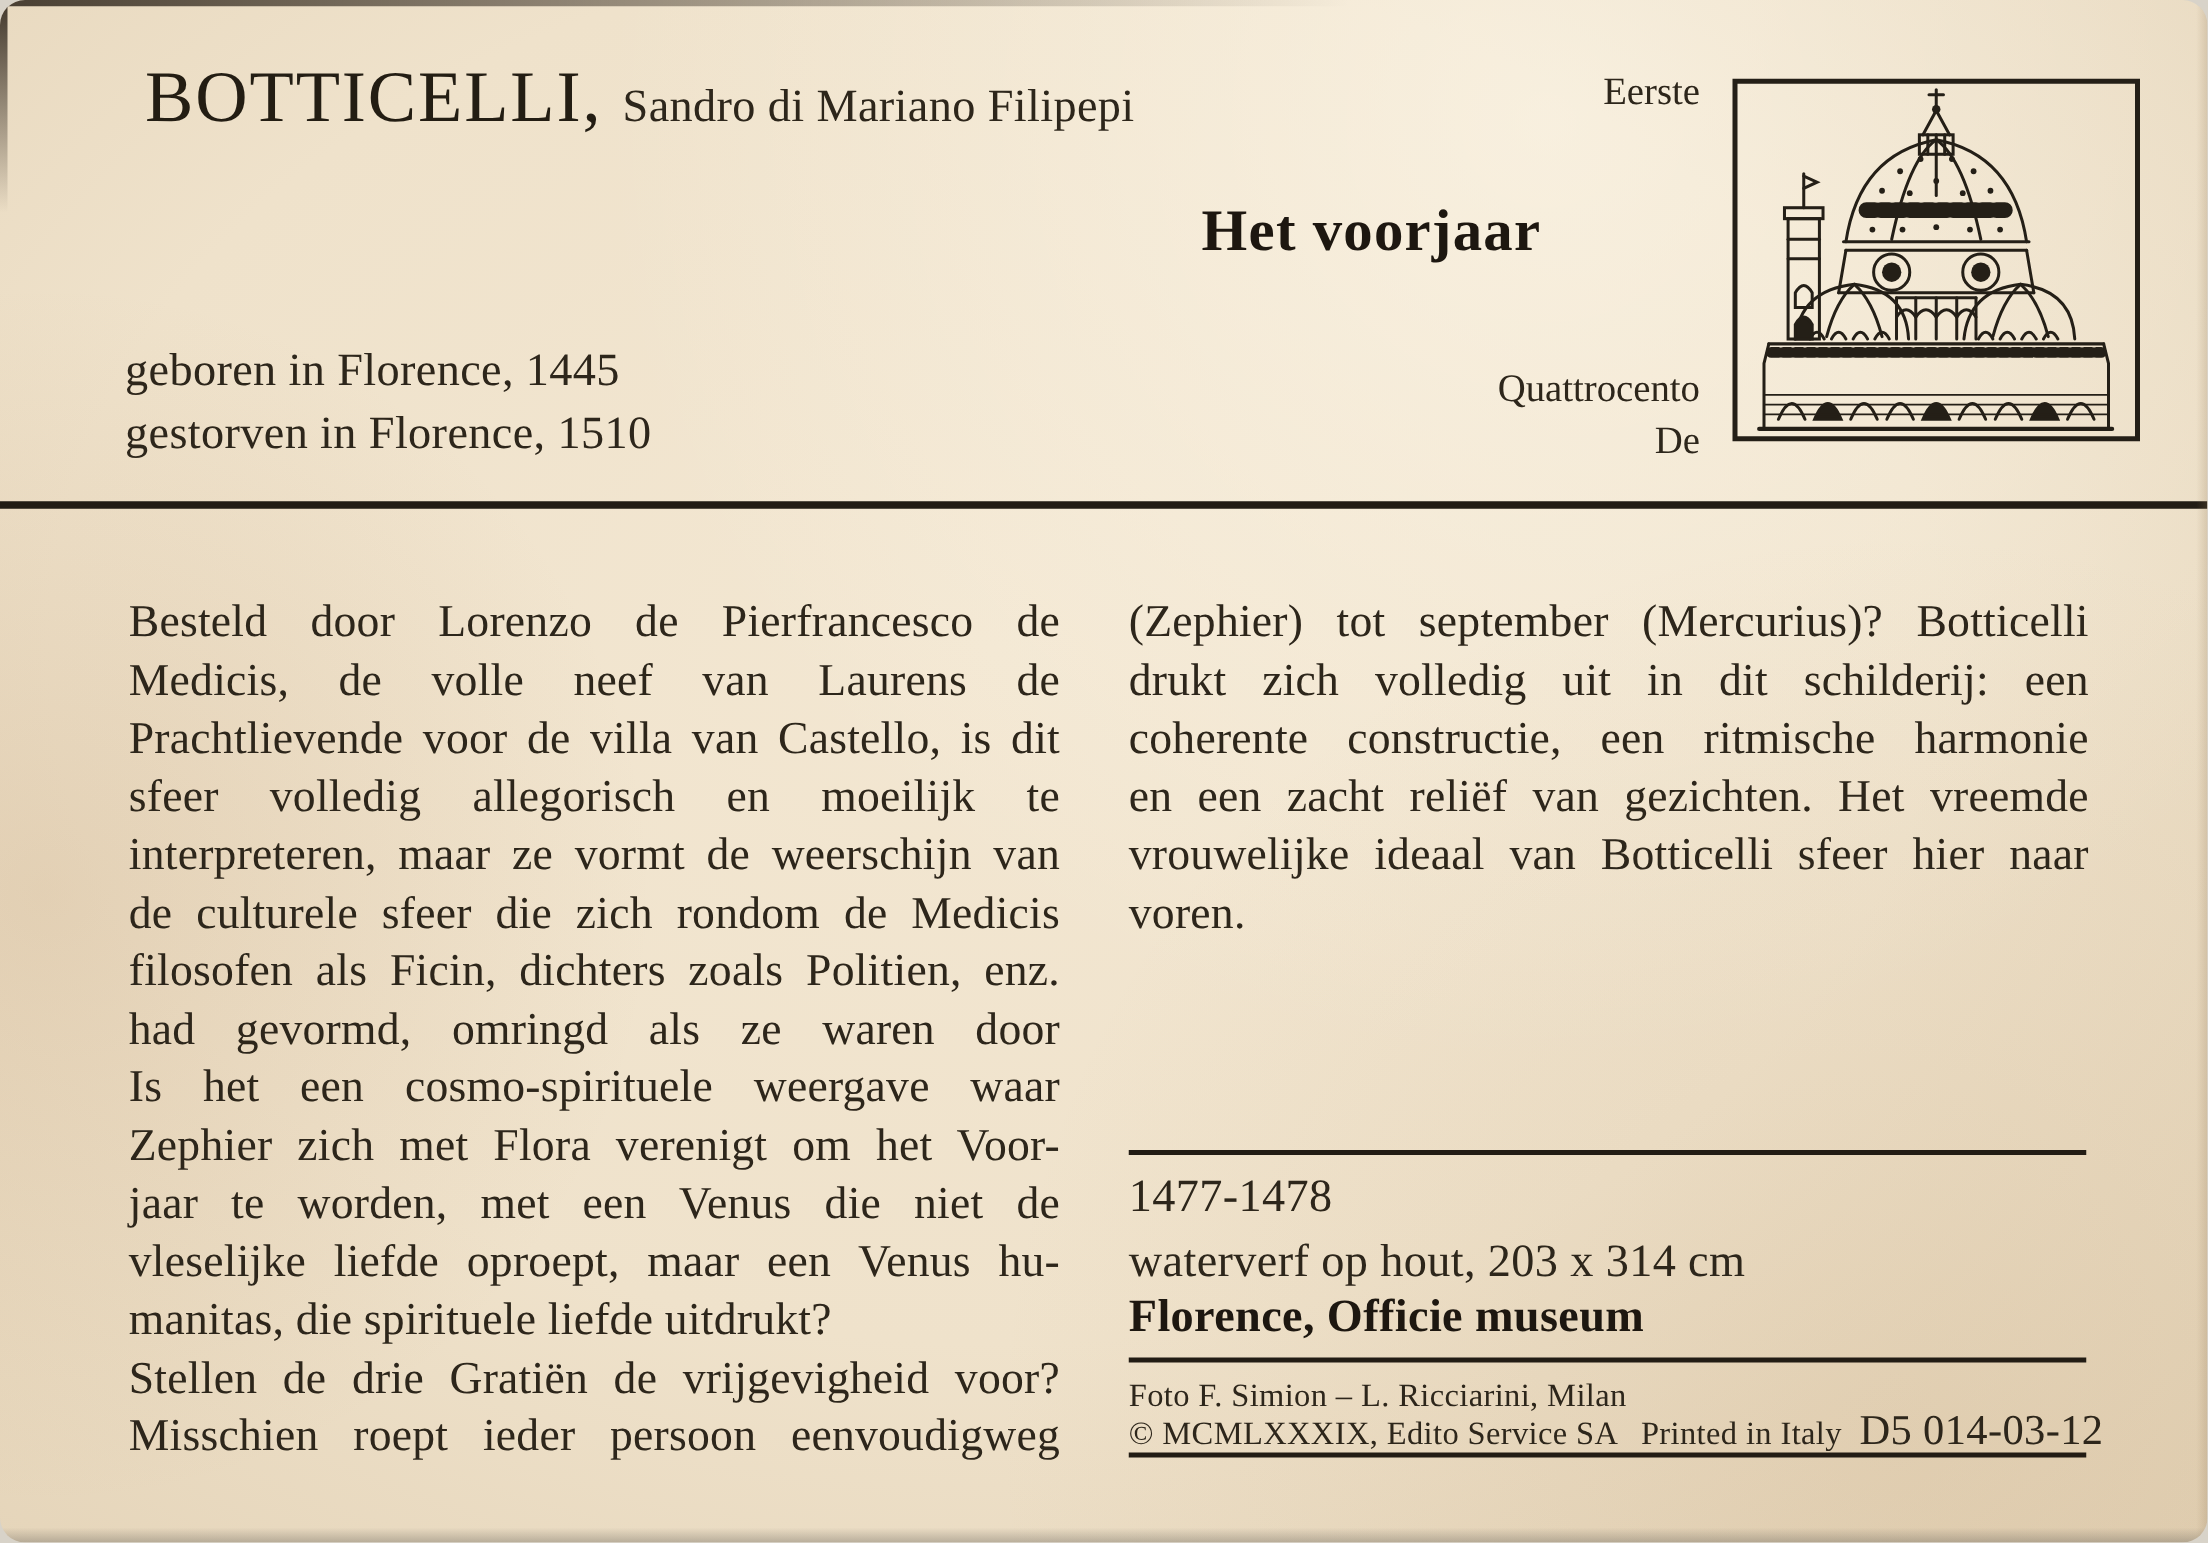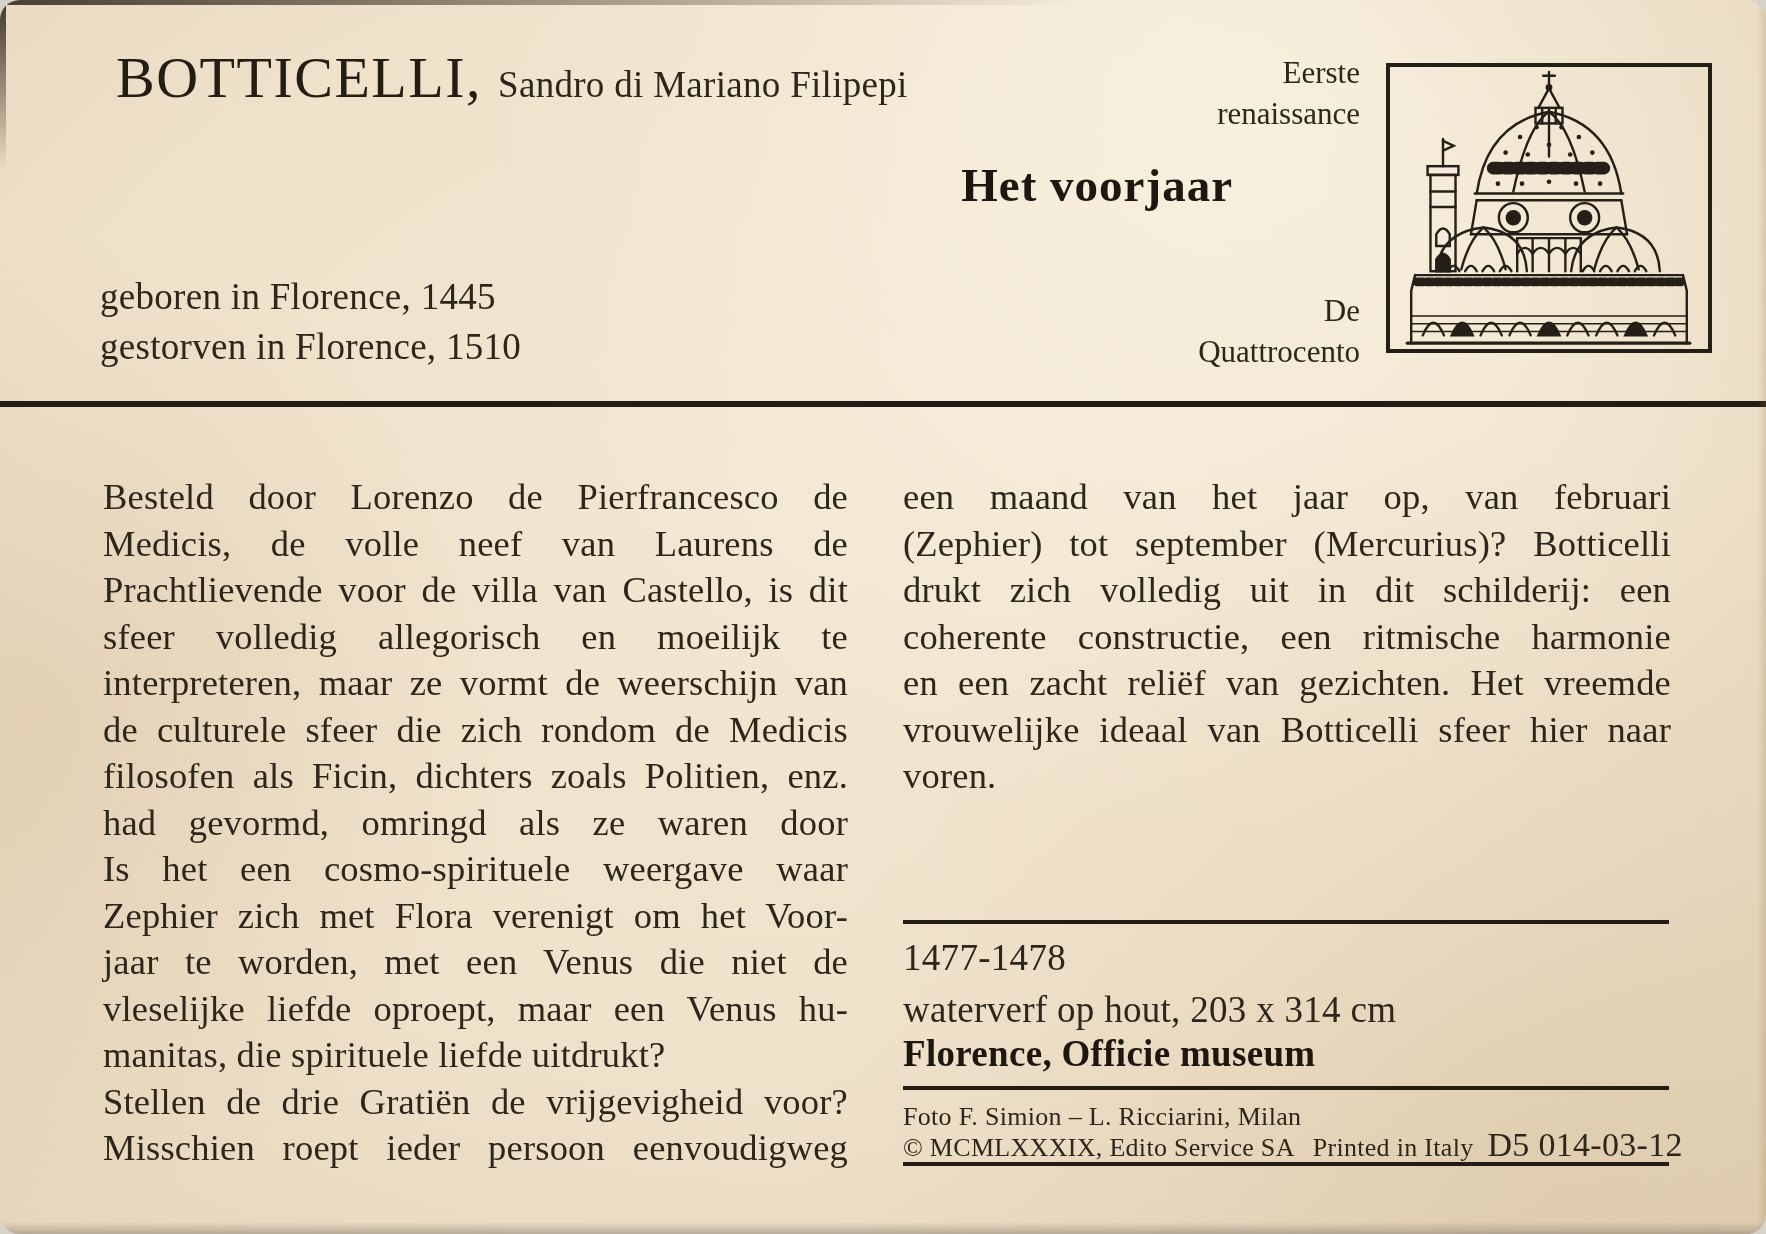--- a/index.html
+++ b/index.html
@@ -73,25 +73,24 @@
 
     <div class="painting-title">Het voorjaar</div>
 
     <div class="dates">
       <div>geboren in Florence, 1445</div>
       <div>gestorven in Florence, 1510</div>
     </div>
 
     <div class="era">
       <div>Eerste</div>
-      <div>renaissance</div>
     </div>
     <div class="movement">
+      <div>Quattrocento</div>
       <div>De</div>
-      <div>Quattrocento</div>
     </div>
 
     <div class="illus-box">
       <svg viewBox="0 0 330 290" preserveAspectRatio="none" fill="none" stroke="#241f17" stroke-width="2.5" stroke-linecap="round">
 
         <line x1="165" y1="5" x2="165" y2="18"></line>
           <line x1="159" y1="9" x2="171" y2="9"></line>
         <circle cx="165" cy="21" r="3.5" fill="#241f17" stroke="none"></circle>
         <path d="M154,42 L165,22 L176,42"></path>
         <rect x="151" y="42" width="28" height="16"></rect>
@@ -199,21 +198,20 @@
       <div class="bline">Is het een cosmo-spirituele weergave waar</div>
       <div class="bline">Zephier zich met Flora verenigt om het Voor-</div>
       <div class="bline">jaar te worden, met een Venus die niet de</div>
       <div class="bline">vleselijke liefde oproept, maar een Venus hu-</div>
       <div class="bline last">manitas, die spirituele liefde uitdrukt?</div>
       <div class="bline">Stellen de drie Gratiën de vrijgevigheid voor?</div>
       <div class="bline">Misschien roept ieder persoon eenvoudigweg</div>
     </div>
 
     <div class="col col-right">
-      <div class="bline">een maand van het jaar op, van februari</div>
       <div class="bline">(Zephier) tot september (Mercurius)? Botticelli</div>
       <div class="bline">drukt zich volledig uit in dit schilderij: een</div>
       <div class="bline">coherente constructie, een ritmische harmonie</div>
       <div class="bline">en een zacht reliëf van gezichten. Het vreemde</div>
       <div class="bline">vrouwelijke ideaal van Botticelli sfeer hier naar</div>
       <div class="bline last">voren.</div>
     </div>
 
     <div class="rule rule1"></div>
     <div class="detail detail-date">1477-1478</div>

